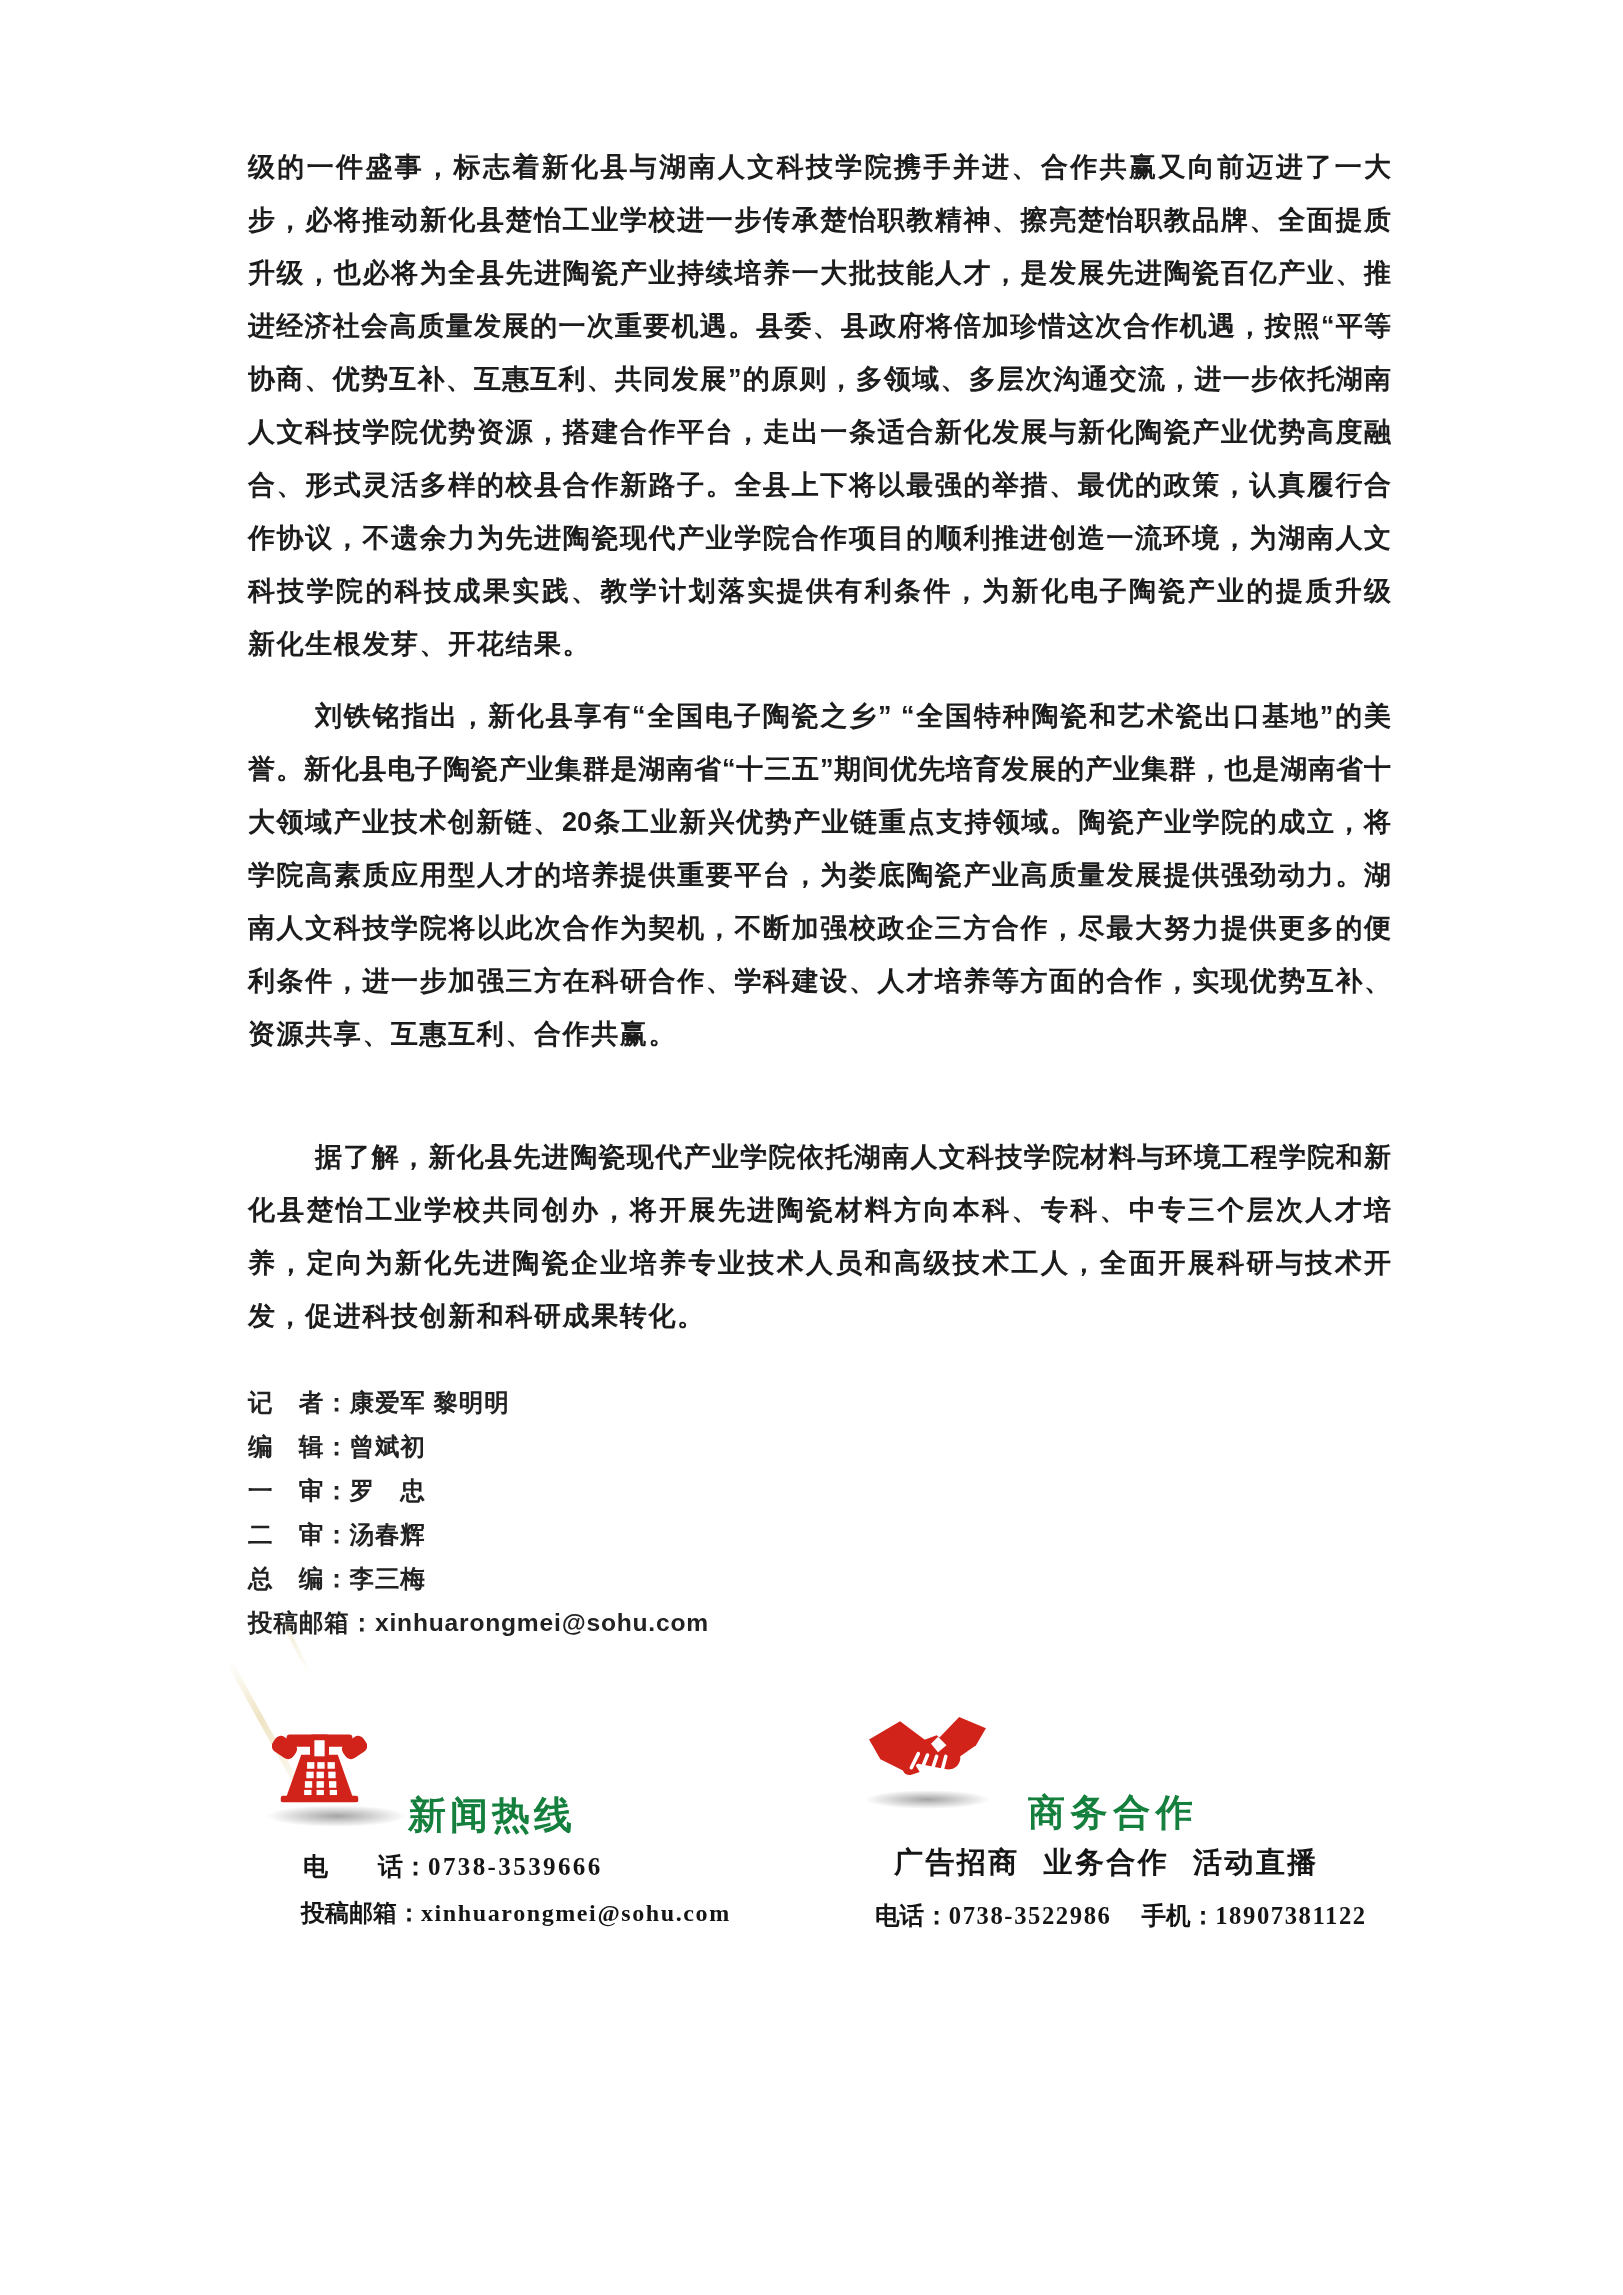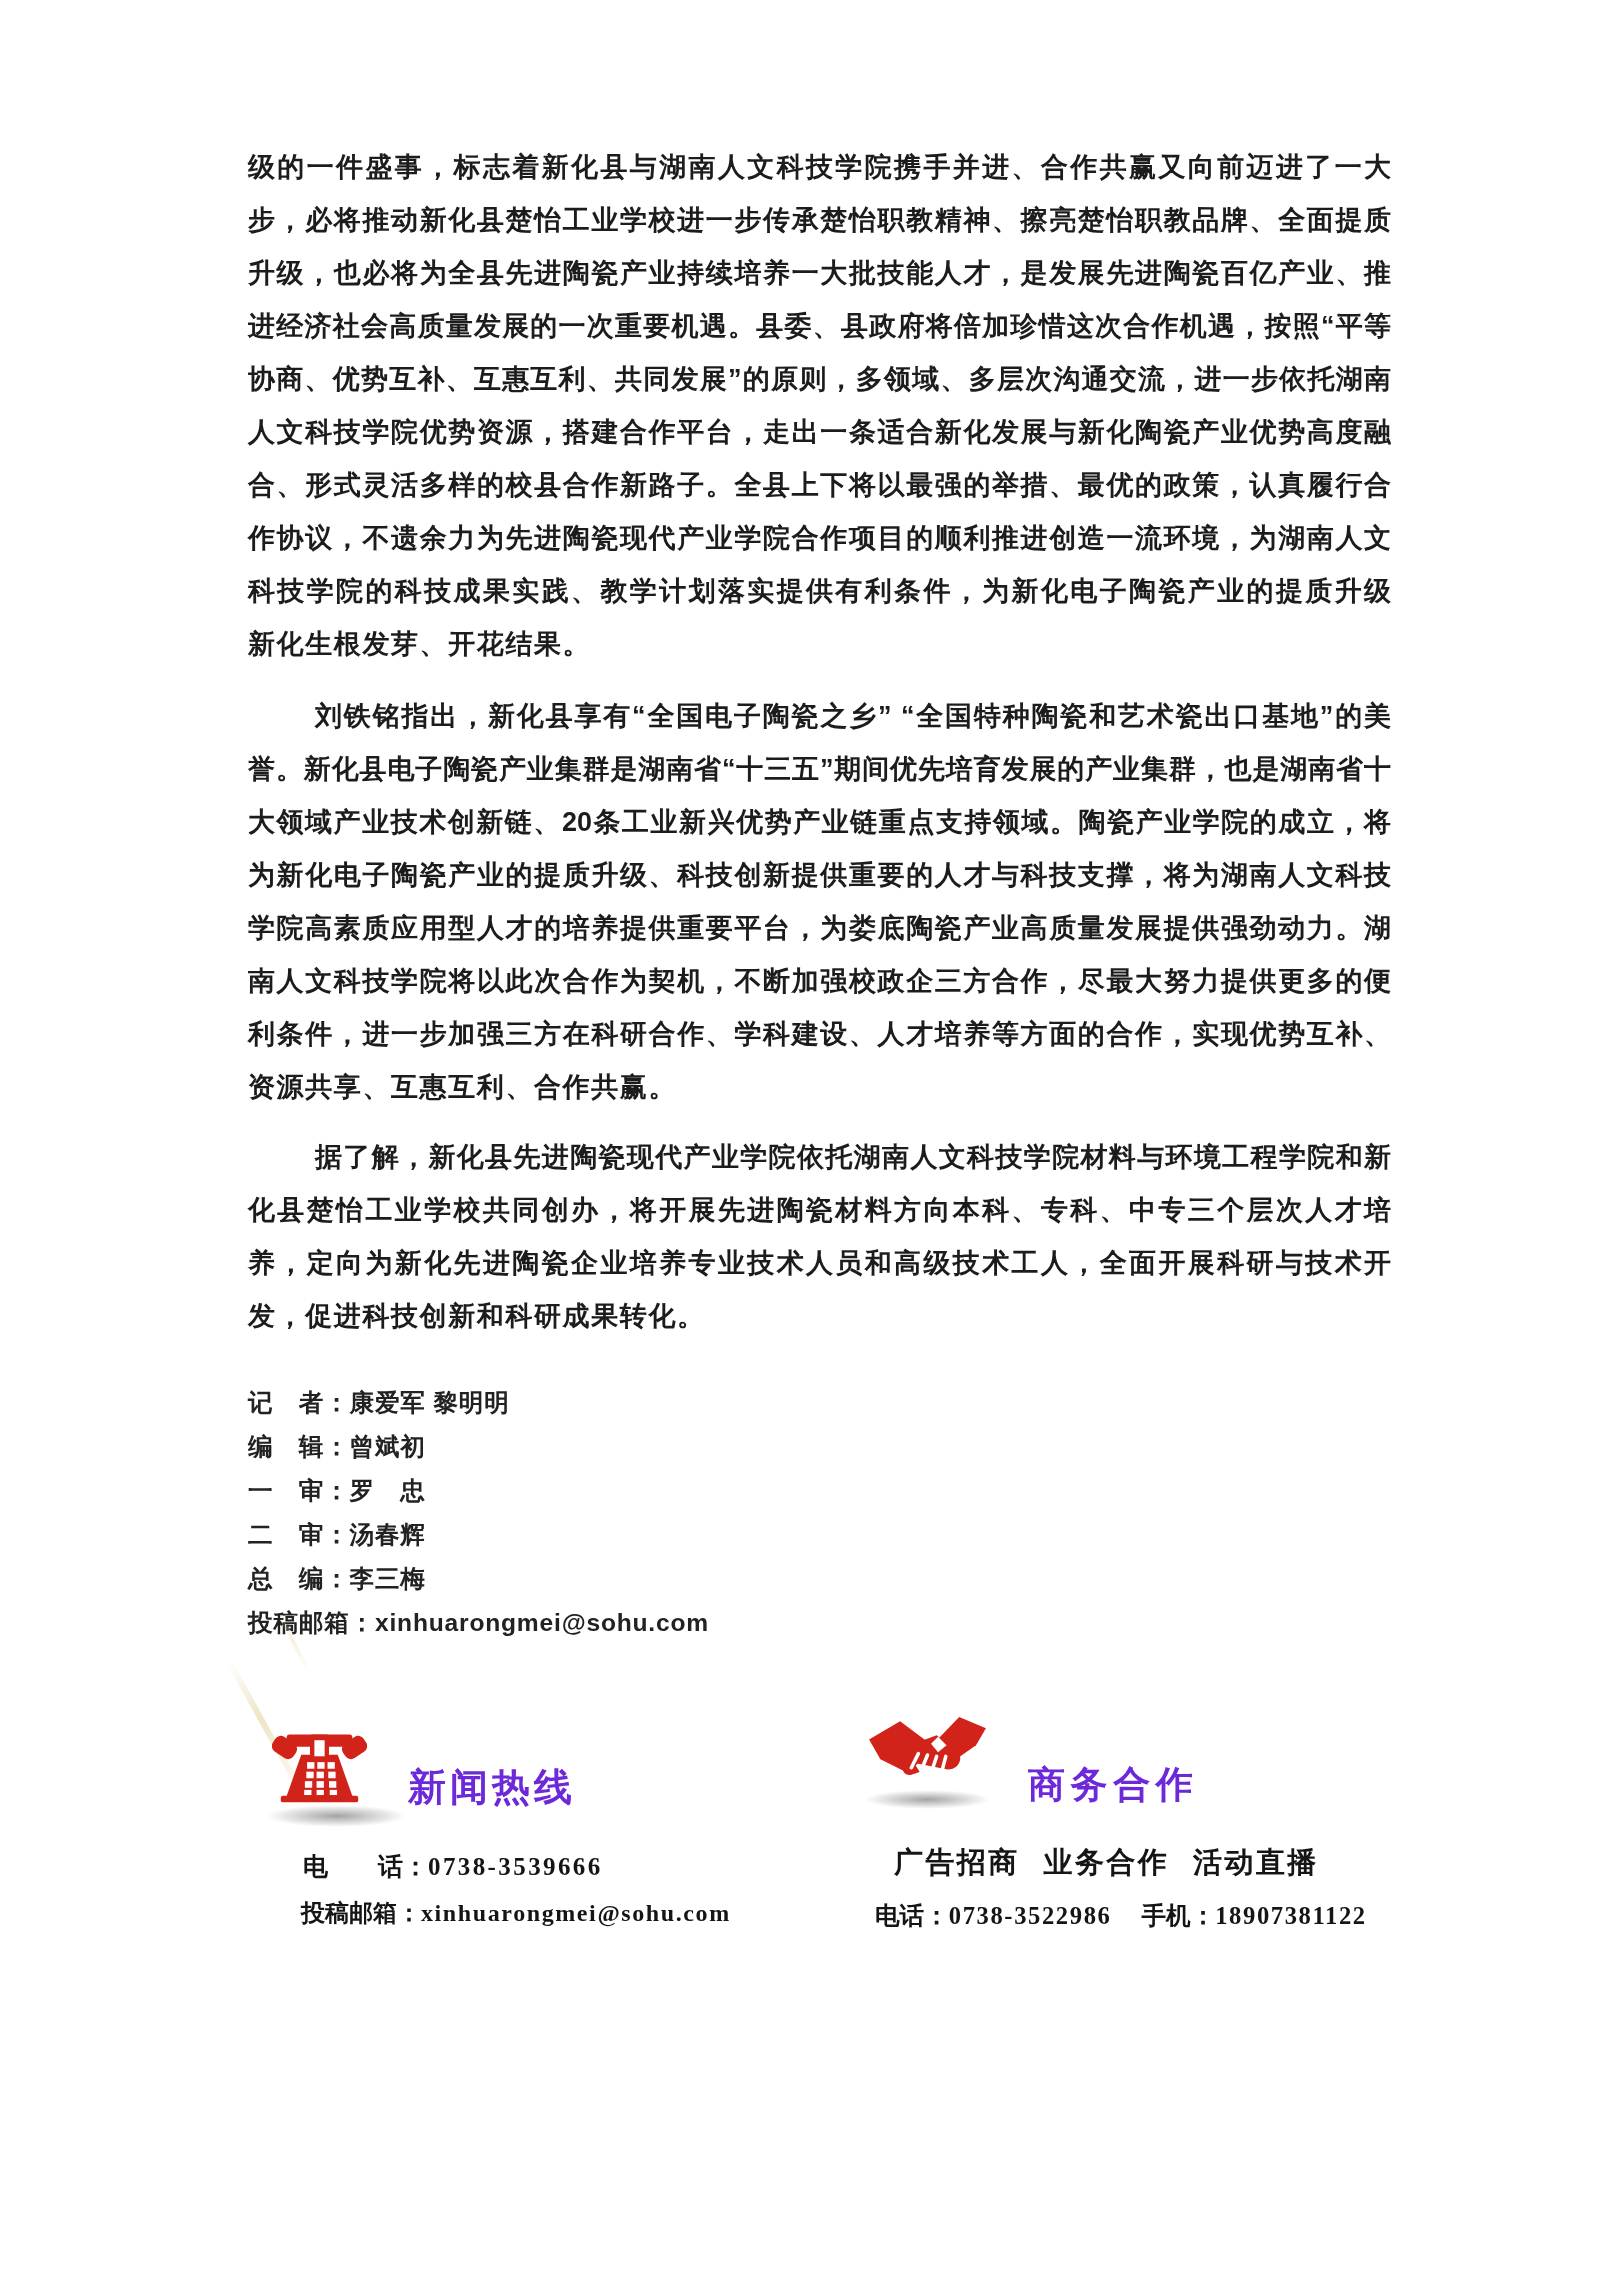--- a/index.html
+++ b/index.html
@@ -56,21 +56,22 @@
     position:absolute;
     border-radius:50%;
     background:radial-gradient(ellipse at center, rgba(90,90,90,.55) 0%, rgba(90,90,90,0) 70%);
   }
   #phone-shadow{left:266px;top:1805px;width:141px;height:22px;}
   #handshake-shadow{left:864px;top:1790px;width:127px;height:19px;}
   .block-title{
     position:absolute;
     font-family:Liberation Mono, monospace;
     font-weight:700;
-    color:#6d28d9;
+    color:#15803d;
+    margin-top:28px;
   }
   #hotline-title{left:408px;top:1762px;font-size:38px;letter-spacing:4px;}
   #business-title{left:1028px;top:1760px;font-size:37px;letter-spacing:5.6px;}
   .contact-row{
     position:absolute;
     font-family:"Liberation Serif",serif;
     font-weight:700;
     color:#151515;
     white-space:nowrap;
   }
@@ -104,21 +105,20 @@
   <div class="pline">合、形式灵活多样的校县合作新路子。全县上下将以最强的举措、最优的政策，认真履行合</div>
   <div class="pline">作协议，不遗余力为先进陶瓷现代产业学院合作项目的顺利推进创造一流环境，为湖南人文</div>
   <div class="pline">科技学院的科技成果实践、教学计划落实提供有利条件，为新化电子陶瓷产业的提质升级</div>
   <div class="pline short">新化生根发芽、开花结果。</div>
 </div>
 
 <div class="para" id="p2">
   <div class="pline indent">刘铁铭指出，新化县享有“全国电子陶瓷之乡” “全国特种陶瓷和艺术瓷出口基地”的美</div>
   <div class="pline">誉。新化县电子陶瓷产业集群是湖南省“十三五”期间优先培育发展的产业集群，也是湖南省十</div>
   <div class="pline">大领域产业技术创新链、20条工业新兴优势产业链重点支持领域。陶瓷产业学院的成立，将</div>
-  <div class="pline">为新化电子陶瓷产业的提质升级、科技创新提供重要的人才与科技支撑，将为湖南人文科技</div>
   <div class="pline">学院高素质应用型人才的培养提供重要平台，为娄底陶瓷产业高质量发展提供强劲动力。湖</div>
   <div class="pline">南人文科技学院将以此次合作为契机，不断加强校政企三方合作，尽最大努力提供更多的便</div>
   <div class="pline">利条件，进一步加强三方在科研合作、学科建设、人才培养等方面的合作，实现优势互补、</div>
   <div class="pline short">资源共享、互惠互利、合作共赢。</div>
 </div>
 
 <div class="para" id="p3">
   <div class="pline indent">据了解，新化县先进陶瓷现代产业学院依托湖南人文科技学院材料与环境工程学院和新</div>
   <div class="pline">化县楚怡工业学校共同创办，将开展先进陶瓷材料方向本科、专科、中专三个层次人才培</div>
   <div class="pline">养，定向为新化先进陶瓷企业培养专业技术人员和高级技术工人，全面开展科研与技术开</div>

